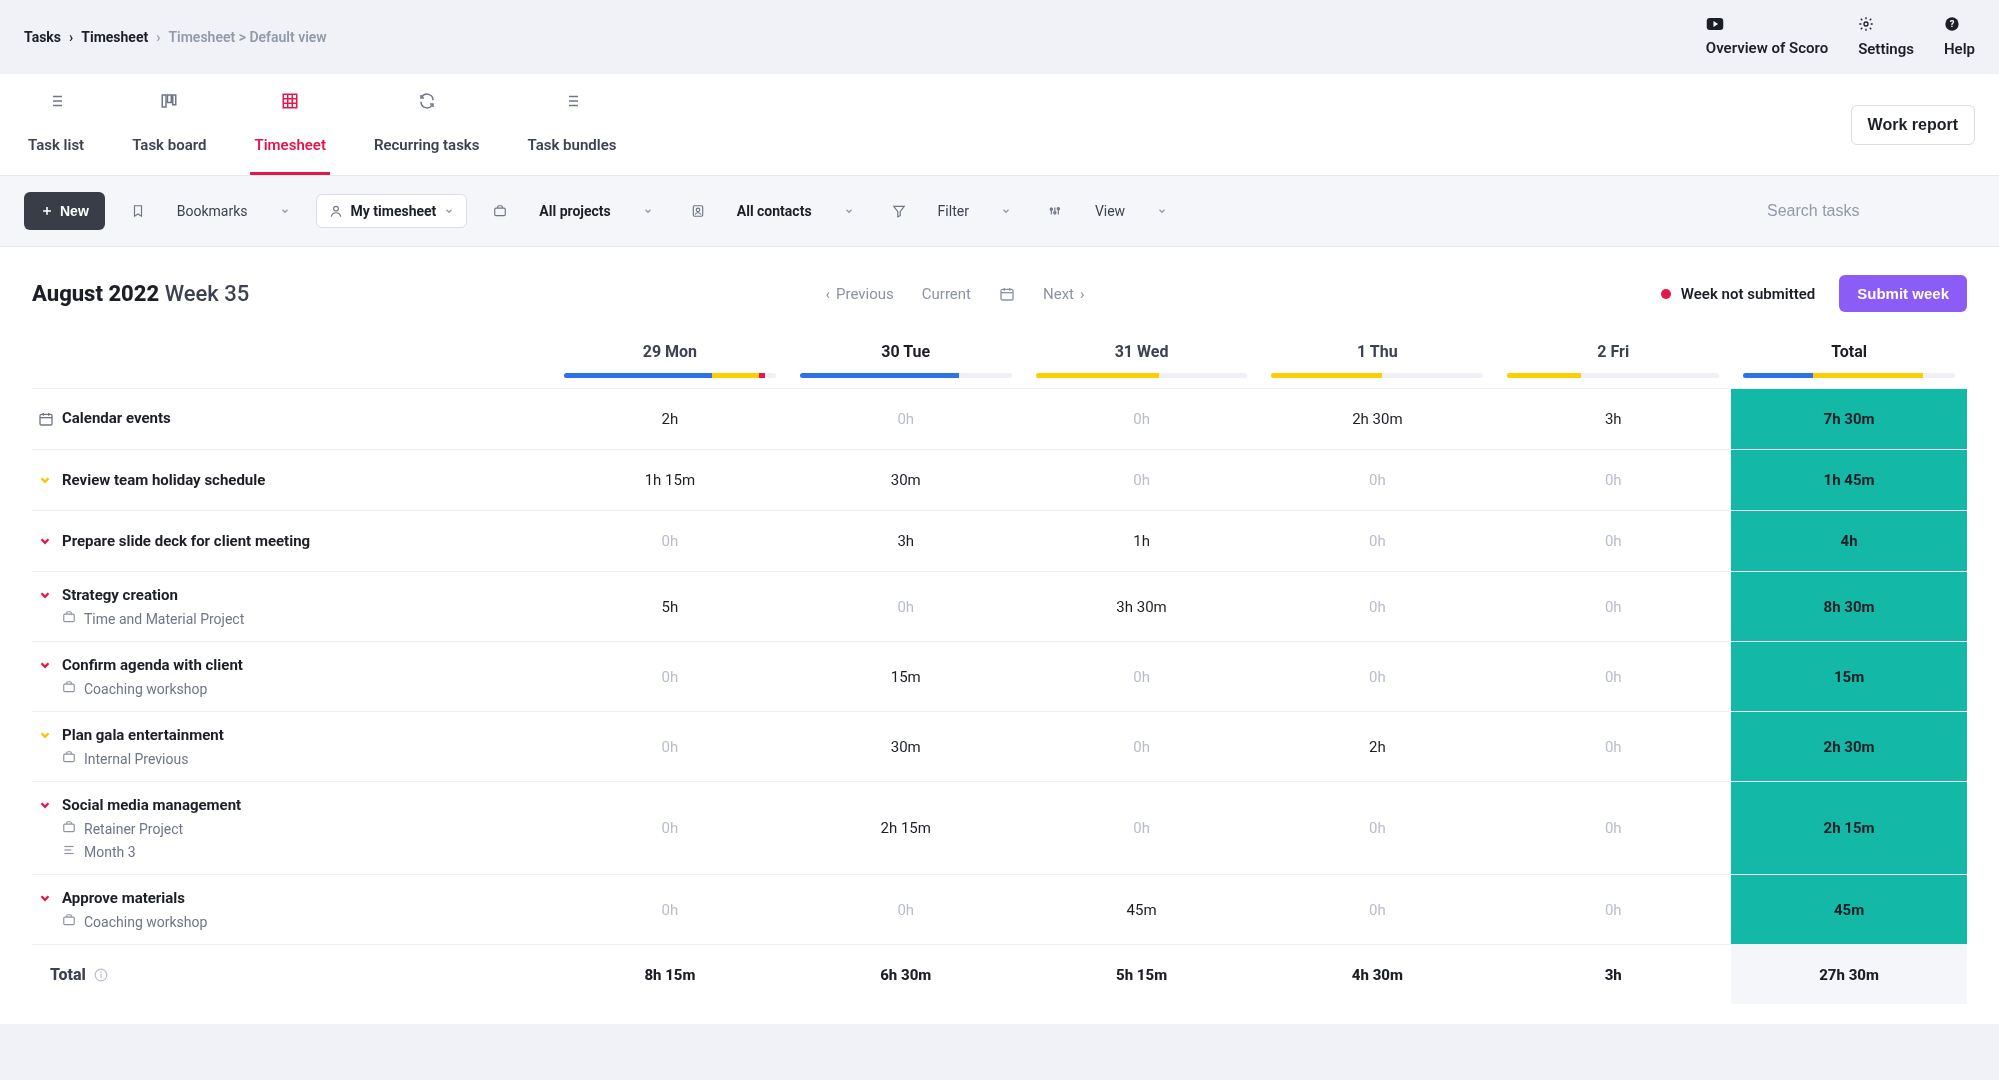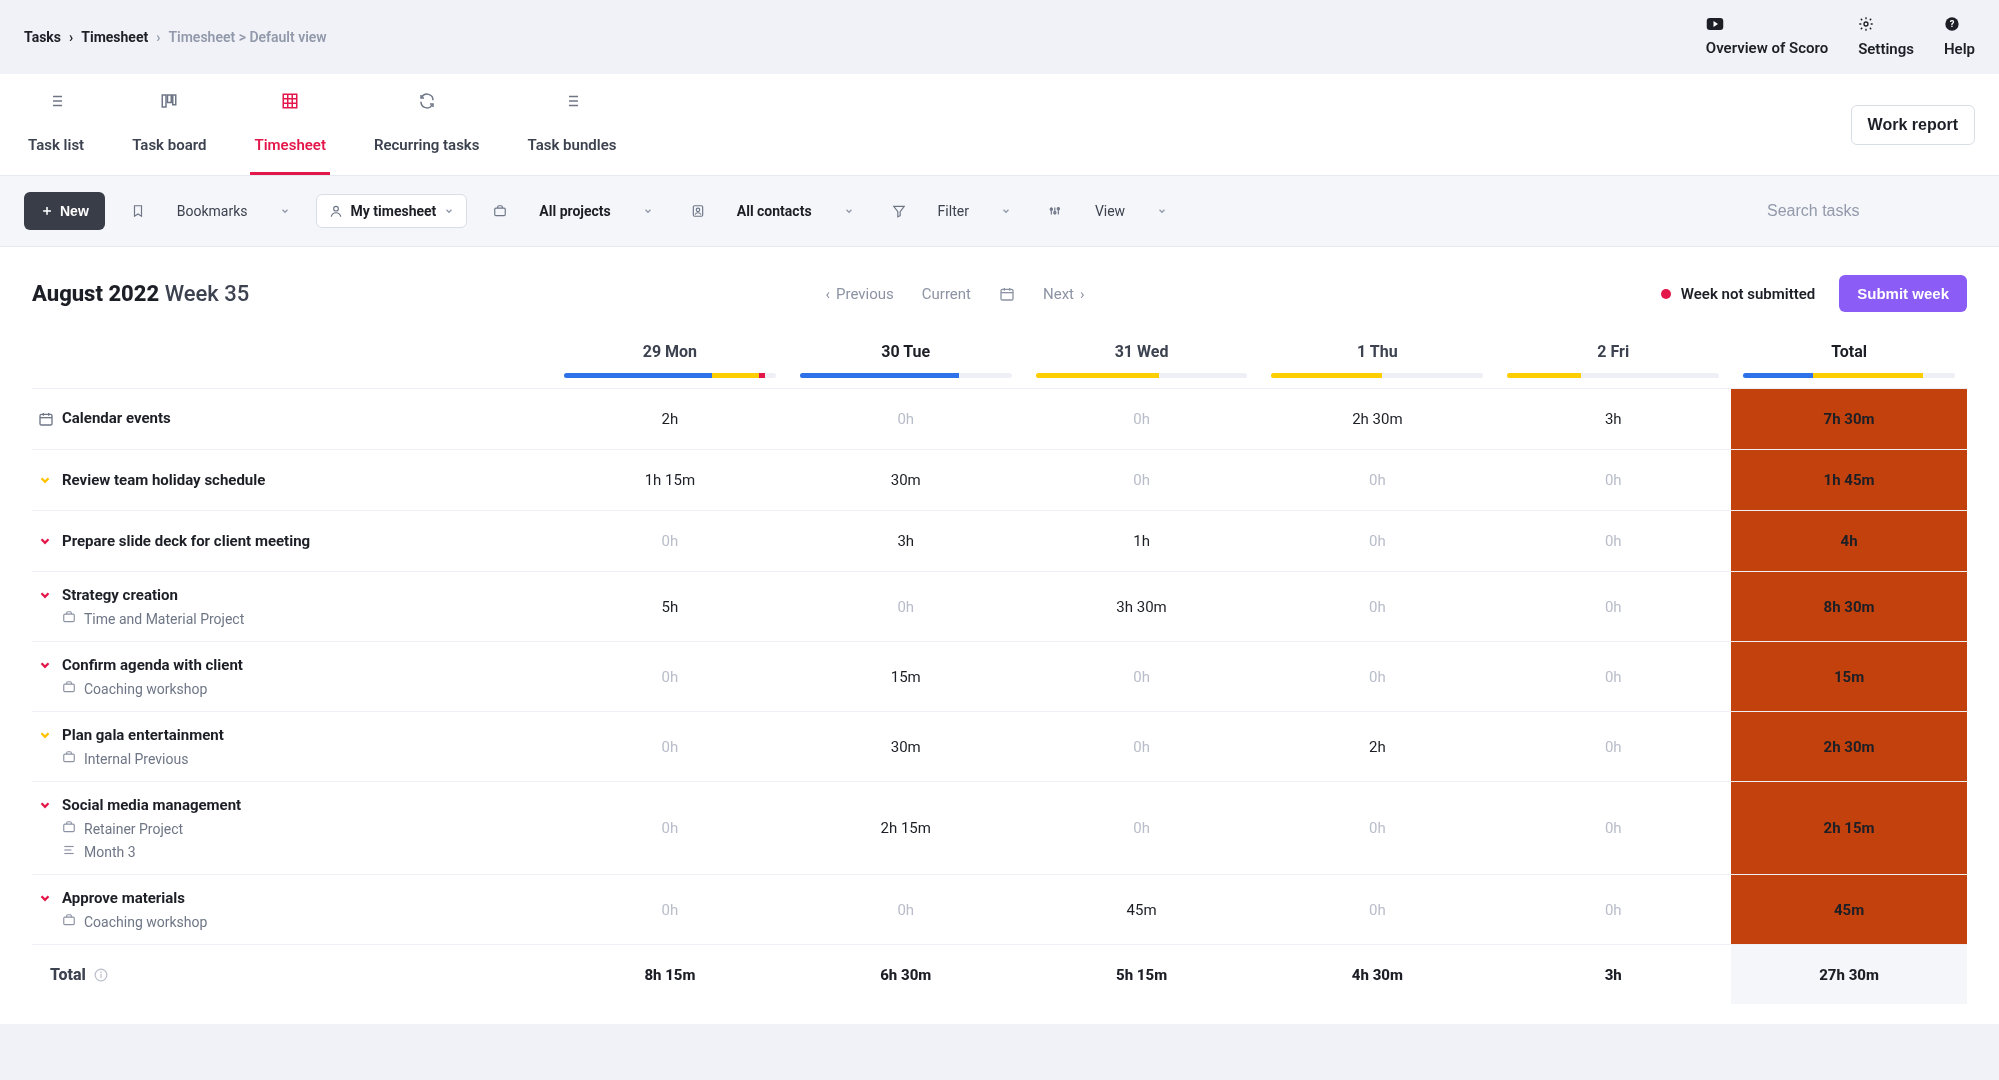--- a/index.html
+++ b/index.html
@@ -64,21 +64,21 @@
 .seg-red { background:#e4174a; }
 
 .data-row { border-bottom:1px solid #eef0f5; min-height:60px; padding:14px 0; }
 .data-row .left-cell { display:flex; align-items:flex-start; gap:6px; padding-left:6px; }
 .row-icon { width:18px; flex-shrink:0; margin-top:2px; }
 .row-titles { display:flex; flex-direction:column; gap:6px; }
 .row-title { font-weight:700; color:#1c1f26; font-size:15px; }
 .row-sub { display:flex; align-items:center; gap:8px; color:#6e7686; font-size:14px; }
 .cell { text-align:center; color:#1c1f26; font-size:15px; }
 .cell.zero { color:#b8bdc9; }
-.cell.total-col { font-weight:700; background:#c2410c; margin:-14px 0; display:flex; align-items:center; justify-content:center; min-height:inherit; align-self:stretch; }
+.cell.total-col { font-weight:700; background:#14b8a6; margin:-14px 0; display:flex; align-items:center; justify-content:center; min-height:inherit; align-self:stretch; }
 .total-row { padding:20px 0; }
 .total-label { font-weight:800; color:#3c424f; display:flex; align-items:center; gap:8px; padding-left:18px; font-size:16px; }
 .total-row .cell { font-weight:800; }
 .total-row .cell.total-col { background:#f5f6fa; margin:-20px 0; align-self:stretch; display:flex; align-items:center; justify-content:center; }
 
 svg { overflow:visible; }
 </style>
 </head>
 <body>
 

